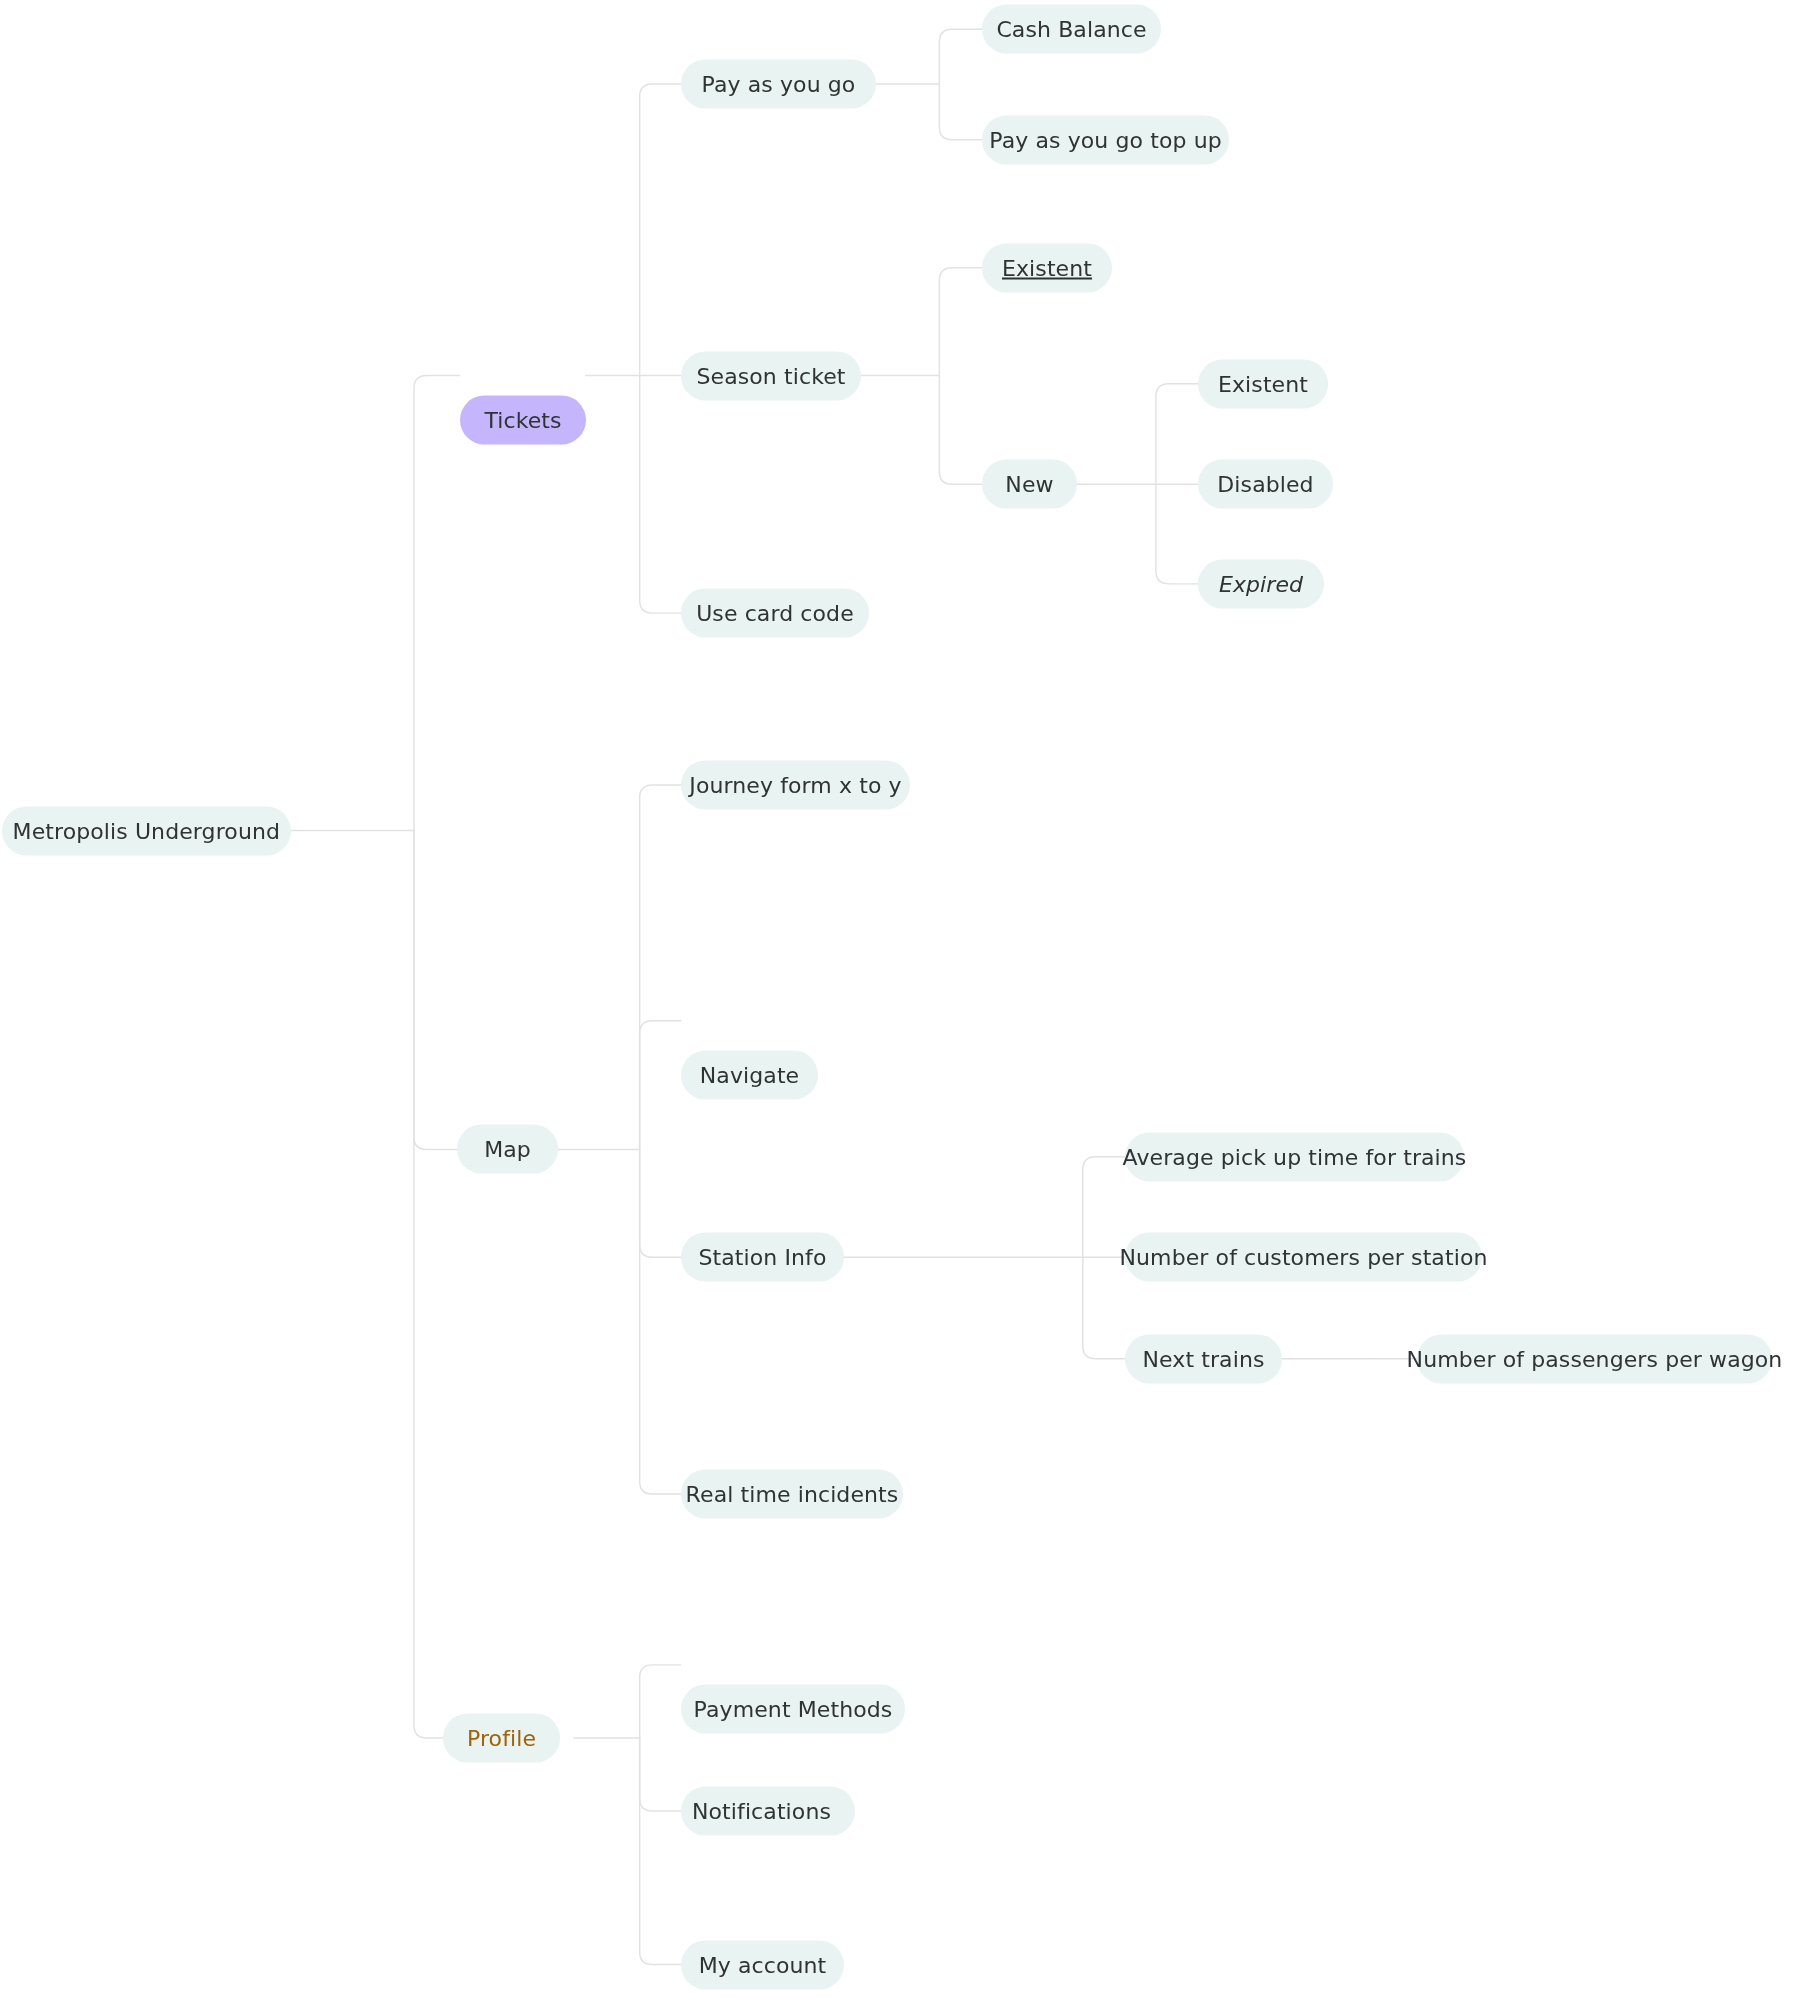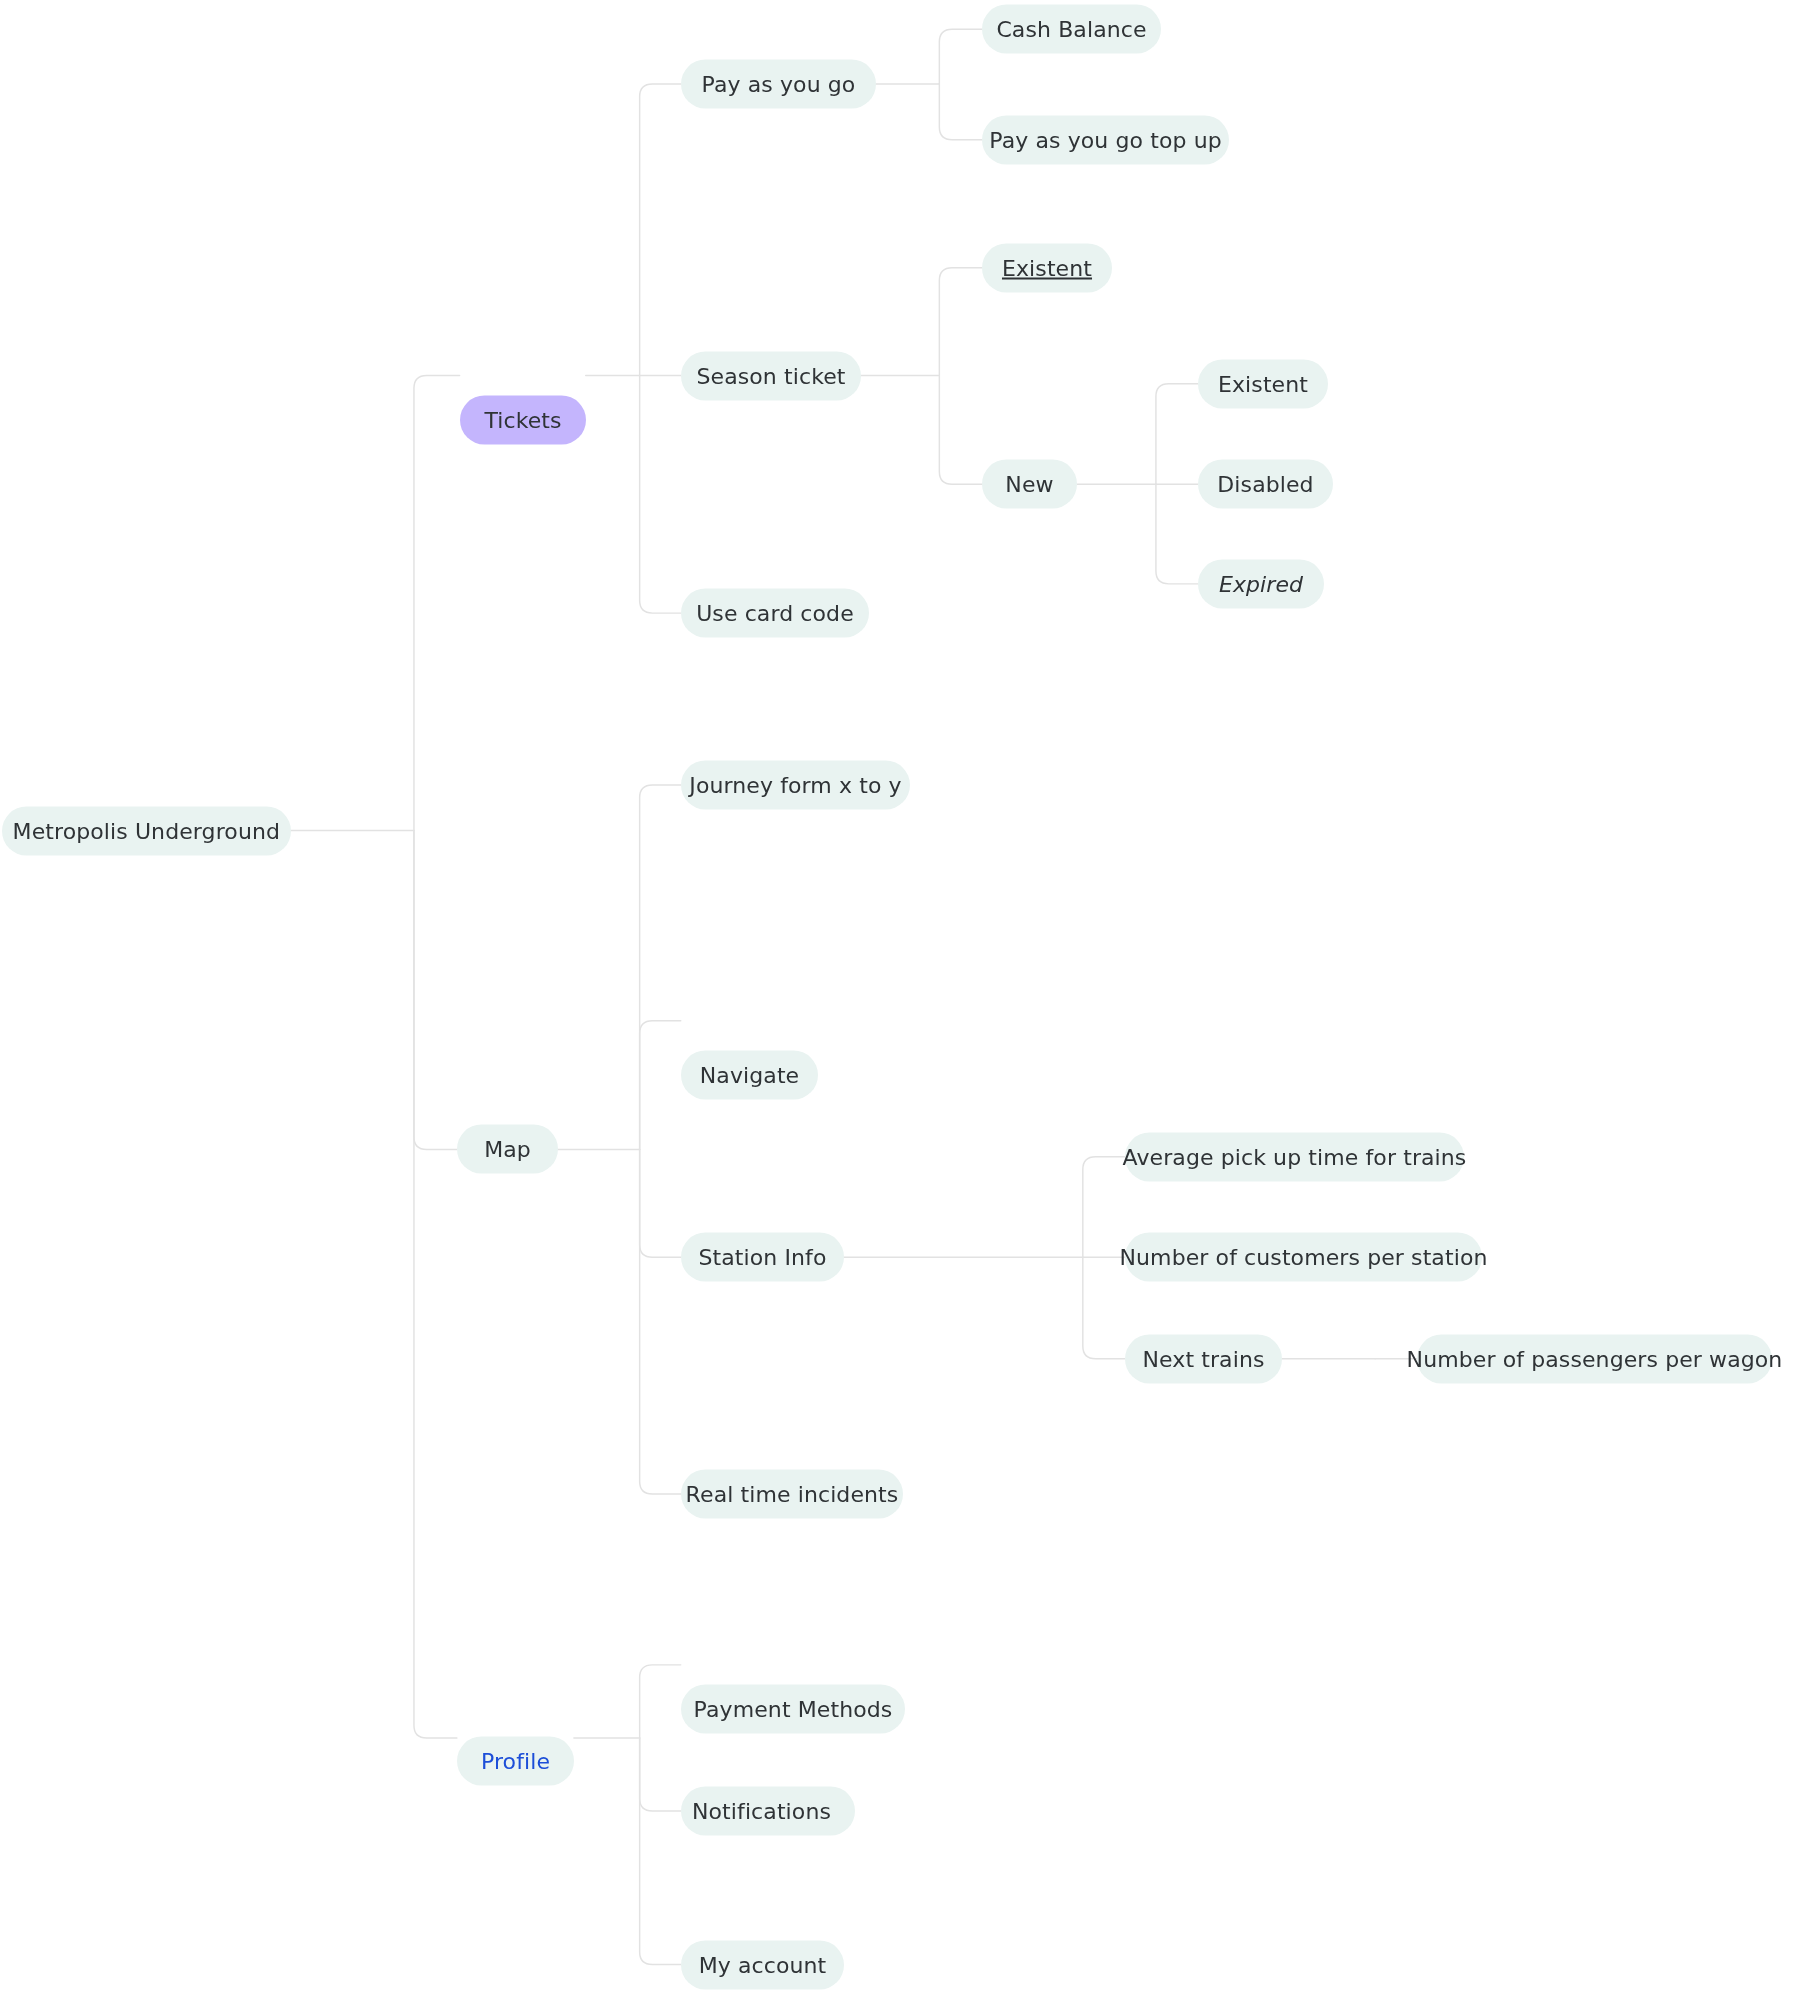--- a/index.html
+++ b/index.html
@@ -145,21 +145,21 @@
     </div>
     <div class="node" style="left: 1125px; top: 1359px; width: 157px; background: rgb(233, 243, 241); color: rgb(47, 51, 54);">
       <span class="node-label">Next trains</span>
     </div>
     <div class="node" style="left: 1417px; top: 1359px; width: 355px; background: rgb(233, 243, 241); color: rgb(47, 51, 54);">
       <span class="node-label">Number of passengers per wagon</span>
     </div>
     <div class="node" style="left: 681px; top: 1494px; width: 222px; background: rgb(233, 243, 241); color: rgb(47, 51, 54);">
       <span class="node-label">Real time incidents</span>
     </div>
-    <div class="node" style="left: 457px; top: 1738px; width: 117px; background: rgb(233, 243, 241); color: #1d4ed8; margin-top: 23px;">
+    <div class="node" style="left: 443px; top: 1738px; width: 117px; background: rgb(233, 243, 241); color: #a16207;">
       <span class="node-label">Profile</span>
     </div>
     <div class="node" style="left: 681px; top: 1709px; width: 224px; background: rgb(233, 243, 241); color: rgb(47, 51, 54);">
       <span class="node-label">Payment Methods</span>
     </div>
     <div class="node" style="left: 681px; top: 1811px; width: 174px; background: rgb(233, 243, 241); color: rgb(47, 51, 54); justify-content: flex-end;">
       <span class="node-label">Notifications</span>
     </div>
     <div class="node" style="left: 681px; top: 1965px; width: 163px; background: rgb(233, 243, 241); color: rgb(47, 51, 54);">
       <span class="node-label">My account</span>

